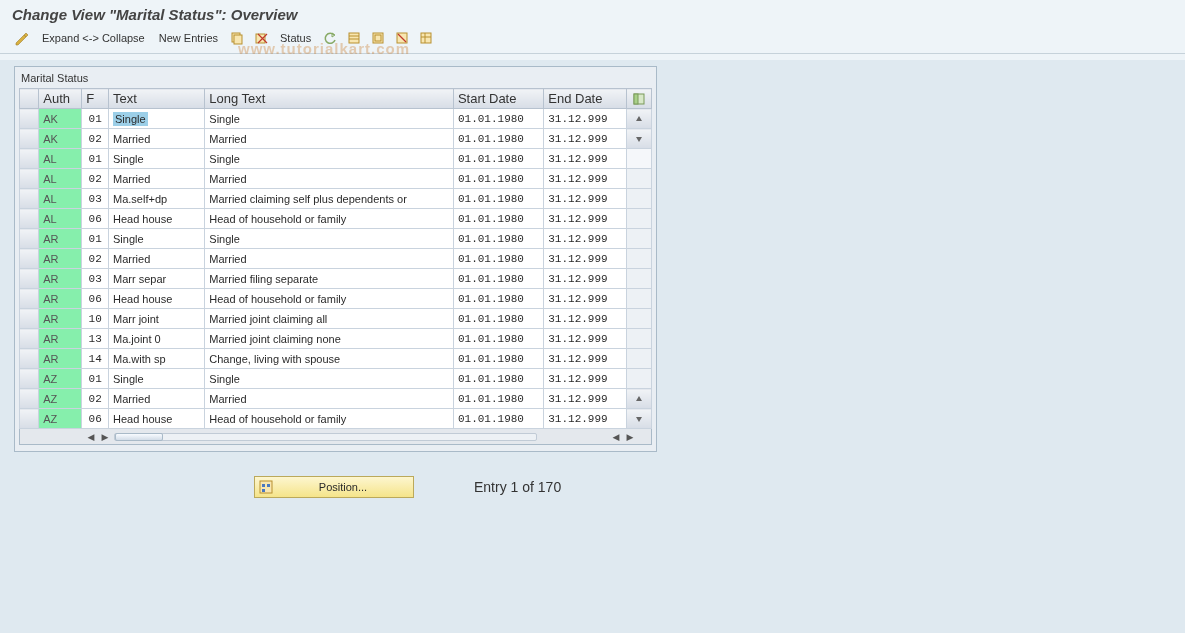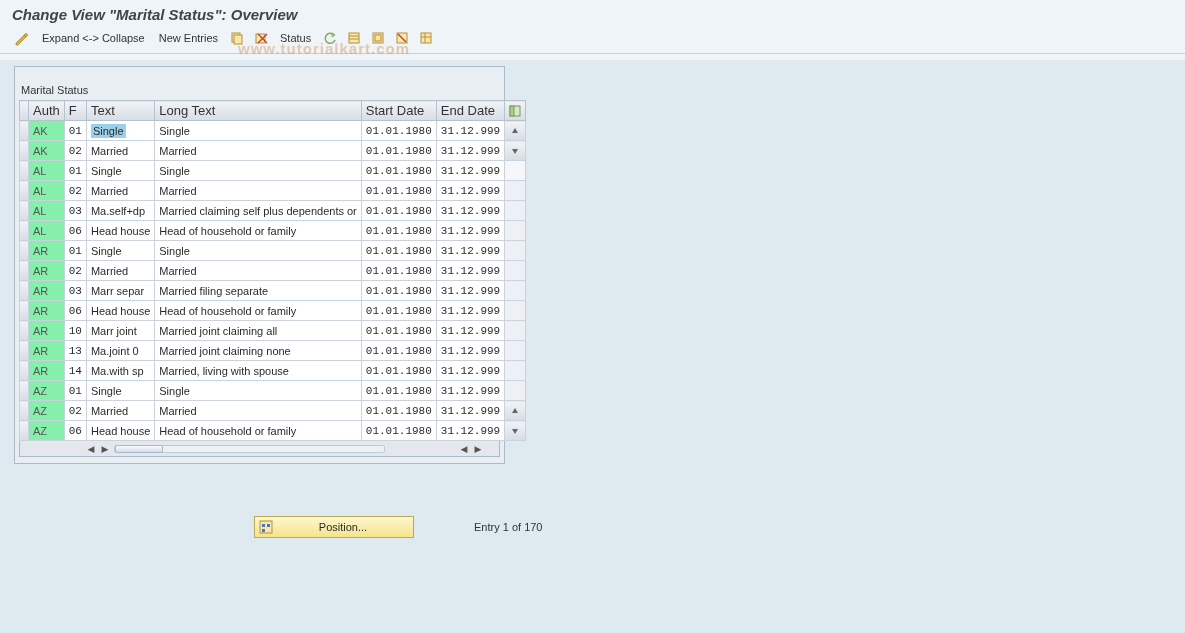--- a/index.html
+++ b/index.html
@@ -44,24 +44,24 @@
   
   .ic-pencil svg path { stroke:#a08030; fill:#d8b040;}
   .ic-copy svg rect { fill:#f8e6b0; stroke:#b89030;}
   .ic-grid svg rect { fill:#f8e6b0; stroke:#b89030;}
   .ic-undo svg path { stroke:#8a6; fill:none;}
   
   .content {
     padding:12px 14px;
   }
   .panel {
-    width:491px;
+    width:643px;
     border:1px solid #a9bac8;
     background:#e9eef3;
-    padding:16px 4px 6px 4px;
+    padding:4px 4px 6px 4px;
   }
   .panel-title {
     font-size:11px;
     padding:1px 2px 4px 2px;
     color:#333;
   }
   .grid {
     width:100%;
     border:1px solid #a9bac8;
     border-collapse: collapse;
@@ -112,41 +112,41 @@
     border:1px solid #a9bac8;
     border-top:none;
     height:16px;
   }
   .hscroll .seg { width:64px;}
   .hscroll .arrow { width:14px; text-align:center; color:#555; cursor:pointer; font-size:9px; user-select:none;}
   .hscroll .track { flex:1; background:#edf1f5; height:8px; border:1px solid #c1cbd6; border-radius:2px; margin:0 2px; position:relative;}
   .hscroll .thumb { position:absolute; left:0; top:-1px; height:8px; width:48px; background:linear-gradient(#f8fbff,#d3dde8); border:1px solid #a9bac8; border-radius:2px;}
   
   .footer-row {
-    margin-top:52px;
+    margin-top:24px;
     display:flex;
     align-items:center;
     gap:60px;
   }
   .btn-position {
     display:flex;
     align-items:center;
     gap:4px;
     width:160px;
     height:22px;
     border:1px solid #bba95b;
     background: linear-gradient(#fdf6cf,#f5e48a);
     padding:0 4px;
     font-size:11px;
     cursor:pointer;
     margin-left:240px;
   }
   .btn-position .icon { width:14px; height:14px; display:flex; align-items:center; justify-content:center;}
   .status-text {
-    font-size:11px;
+    font-size:14px;
     color:#333;
   }
   
   .watermark {
     position:absolute;
     top:40px; left:238px;
     font-size:15px;
     font-weight:bold;
     color:rgba(200,120,40,0.35);
     letter-spacing:1px;
@@ -368,21 +368,21 @@
               <td class="col-long">Married joint claiming none</td>
               <td class="col-start">01.01.1980</td>
               <td class="col-end">31.12.999</td>
               <td class="col-arr" style="background: rgb(237, 241, 245);"></td>
             </tr>
             <tr>
               <td class="row-sel"></td>
               <td class="col-auth">AR</td>
               <td class="col-f">14</td>
               <td class="col-text">Ma.with sp</td>
-              <td class="col-long">Married, living with spouse</td>
+              <td class="col-long">Change, living with spouse</td>
               <td class="col-start">01.01.1980</td>
               <td class="col-end">31.12.999</td>
               <td class="col-arr" style="background: rgb(237, 241, 245);"></td>
             </tr>
             <tr>
               <td class="row-sel"></td>
               <td class="col-auth">AZ</td>
               <td class="col-f">01</td>
               <td class="col-text">Single</td>
               <td class="col-long">Single</td>

